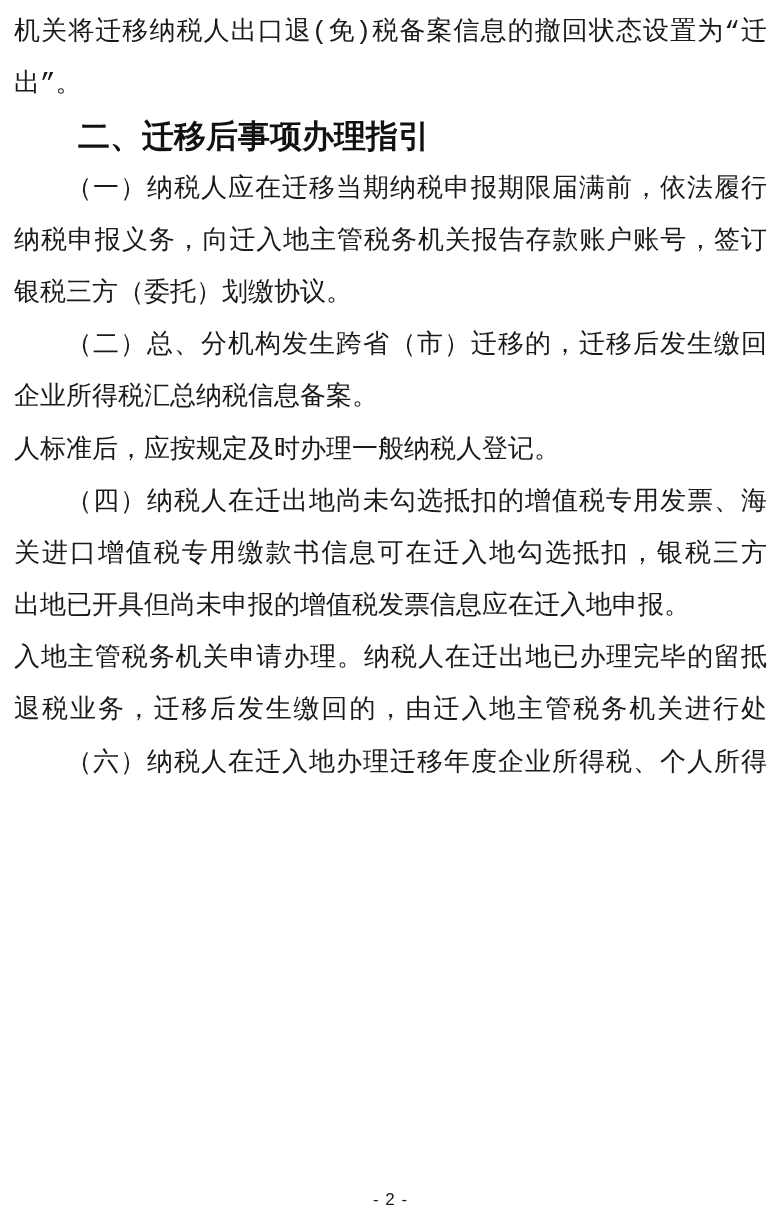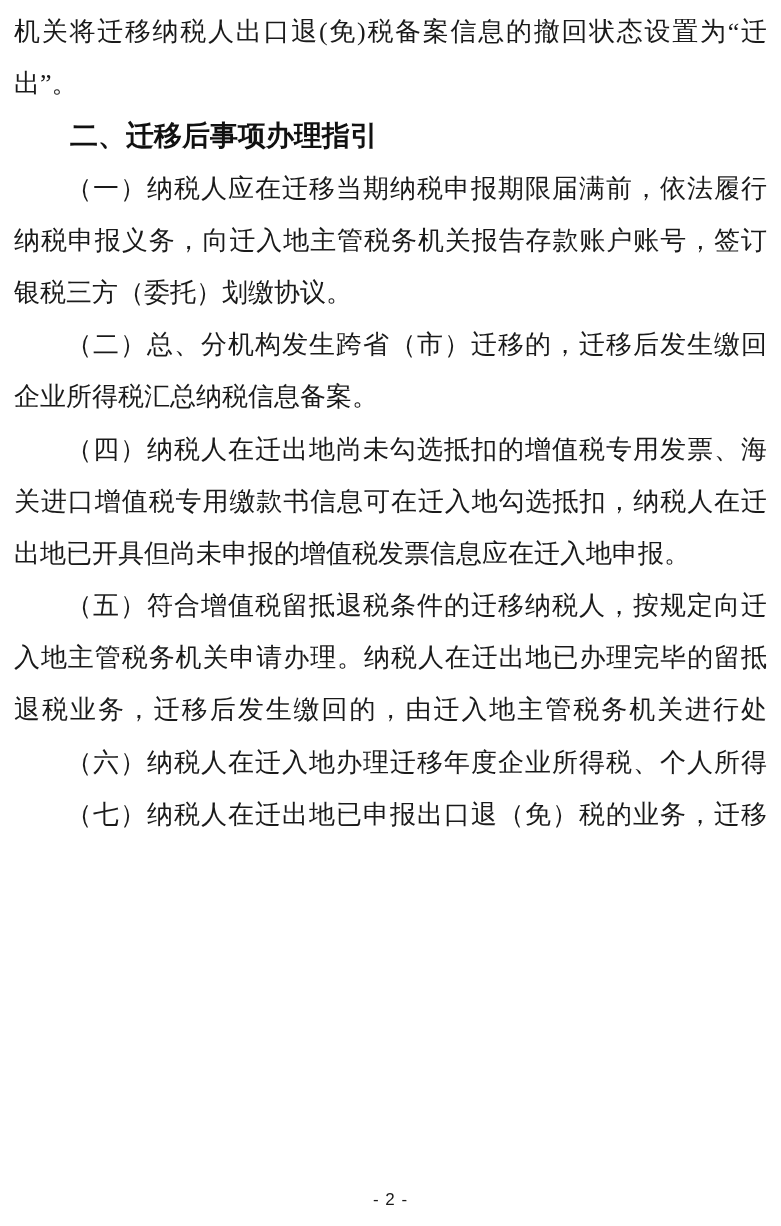--- a/index.html
+++ b/index.html
@@ -18,40 +18,40 @@
   .content {
     position: absolute;
     left: 14px;
     right: 14px;
     top: 6px;
   }
   .line {
     height: 52.2px;
     line-height: 52.2px;
     font-size: 26px;
-    font-family: Liberation Serif, serif;
+    font-family: Liberation Mono, monospace;
     text-align: justify;
     text-align-last: justify;
     -moz-text-align-last: justify;
     text-justify: inter-character;
     overflow: hidden;
     color: #1a1a1a;
   }
   .line.indent {
     text-indent: 2em;
   }
   .line.last {
     text-align: left;
     text-align-last: left;
     -moz-text-align-last: left;
   }
   .line.heading {
     font-family: "Liberation Sans", "DejaVu Sans", sans-serif;
     font-weight: bold;
-    font-size: 28px;
+    font-size: 32px;
     color: #111111;
   }
   .footer {
     position: absolute;
     left: 0;
     right: 0;
     top: 1190px;
     text-align: center;
     font-size: 17px;
     font-family: "Liberation Sans", "DejaVu Sans", sans-serif;
@@ -65,23 +65,22 @@
 <div class="page">
   <div class="content">
       <div class="line">机关将迁移纳税人出口退(免)税备案信息的撤回状态设置为“迁</div>
       <div class="line last">出”。</div>
       <div class="line heading indent last">二、迁移后事项办理指引</div>
       <div class="line indent">（一）纳税人应在迁移当期纳税申报期限届满前，依法履行</div>
       <div class="line">纳税申报义务，向迁入地主管税务机关报告存款账户账号，签订</div>
       <div class="line last">银税三方（委托）划缴协议。</div>
       <div class="line indent">（二）总、分机构发生跨省（市）迁移的，迁移后发生缴回的</div>
       <div class="line last">企业所得税汇总纳税信息备案。</div>
+      <div class="line last">人标准后，应按规定及时办理一般纳税人登记。</div>
       <div class="line indent">（四）纳税人在迁出地尚未勾选抵扣的增值税专用发票、海</div>
-      <div class="line">关进口增值税专用缴款书信息可在迁入地勾选抵扣，纳税人在迁</div>
+      <div class="line">关进口增值税专用缴款书信息可在迁入地勾选抵扣，银税三方</div>
       <div class="line last">出地已开具但尚未申报的增值税发票信息应在迁入地申报。</div>
-      <div class="line indent">（五）符合增值税留抵退税条件的迁移纳税人，按规定向迁</div>
       <div class="line">入地主管税务机关申请办理。纳税人在迁出地已办理完毕的留抵</div>
       <div class="line">退税业务，迁移后发生缴回的，由迁入地主管税务机关进行处理。</div>
       <div class="line indent">（六）纳税人在迁入地办理迁移年度企业所得税、个人所得</div>
-      <div class="line indent">（七）纳税人在迁出地已申报出口退（免）税的业务，迁移</div>
     </div>
   <div class="footer">- 2 -</div>
 </div>
 
 </body></html>

